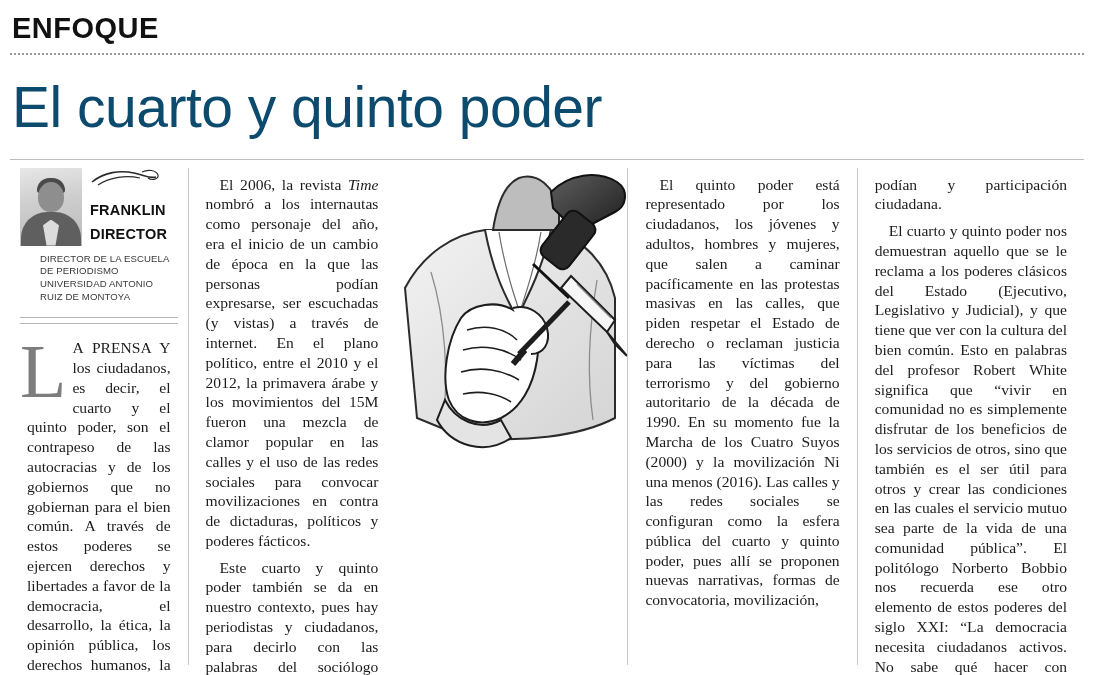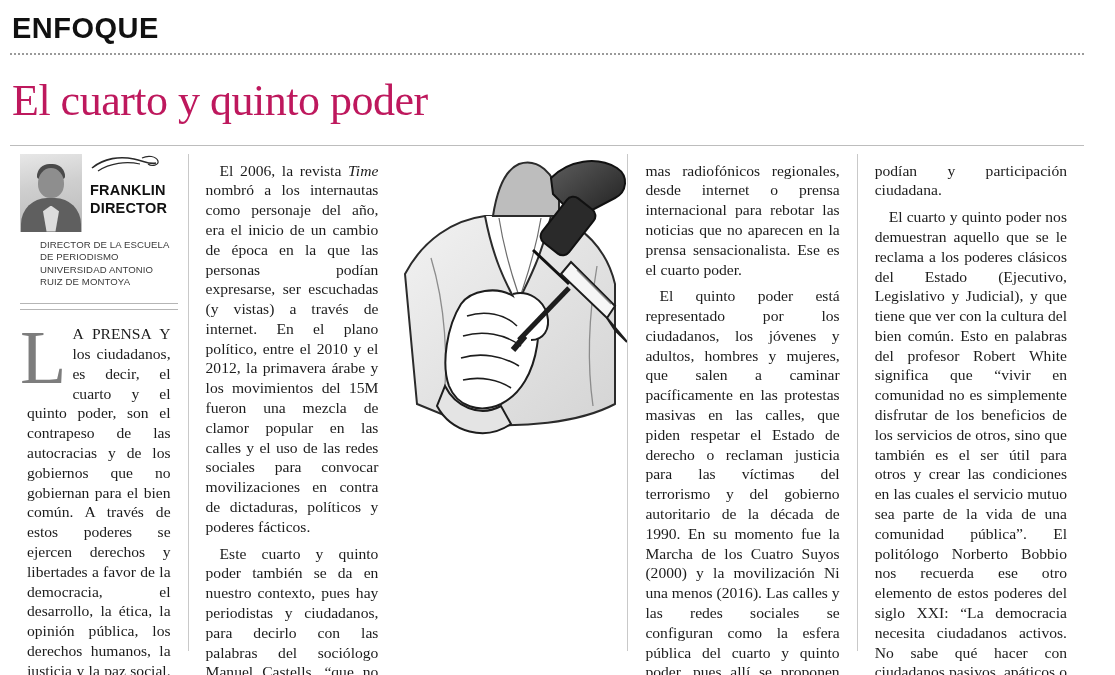--- a/index.html
+++ b/index.html
@@ -31,26 +31,26 @@
     letter-spacing: 0.5px;
     padding: 12px 0 4px 2px;
     color: #111;
   }
   .rule-dotted {
     border-top: 2px dotted #9a9a9a;
     height: 0;
     margin: 4px 0 0 0;
   }
   .headline {
-    font-family: Liberation Serif, serif;
+    font-family: Liberation Sans, sans-serif;
     font-weight: normal;
-    font-size: 44px;
+    font-size: 57px;
     line-height: 1.08;
     letter-spacing: -0.5px;
-    color: #be185d;
+    color: #0c4a6e;
     padding: 22px 0 20px 2px;
   }
   .rule-solid {
     border-top: 1px solid #bdbdbd;
     height: 0;
   }
 
   
   .cols {
     display: flex;
@@ -122,21 +122,21 @@
     height: 20px;
     margin: 0 0 2px 0;
   }
   .author-name {
     font-family: "Liberation Sans", sans-serif;
     font-size: 14.5px;
     font-weight: bold;
     line-height: 1.12;
     letter-spacing: 0.2px;
     color: #111;
-    margin-top: 2px;
+    margin-top: 8px;
   }
   .author-role {
     font-family: "Liberation Sans", sans-serif;
     font-size: 9.6px;
     line-height: 1.32;
     color: #3a3a3a;
     margin-top: 7px;
     letter-spacing: 0.1px;
     margin-left: 20px;
   }
@@ -289,21 +289,20 @@
         </div>
         <div class="caption-gap"></div>
         <div class="body-text">
         </div>
       </div>
     </div>
 
     <div class="col c-two">
       <div class="col-inner">
         <div class="body-text col-text-top">
-          <p class="first">mas radiofónicos regionales, desde internet o prensa internacional para rebotar las noticias que no aparecen en la prensa sensacionalista. Ese es el cuarto poder.</p>
           <p>El quinto poder está representado por los ciudadanos, los jóvenes y adultos, hombres y mujeres, que salen a caminar pacíficamente en las protestas masivas en las calles, que piden respetar el Estado de derecho o reclaman justicia para las víctimas del terrorismo y del gobierno autoritario de la década de 1990. En su momento fue la Marcha de los Cuatro Suyos (2000) y la movilización Ni una menos (2016). Las calles y las redes sociales se configuran como la esfera pública del cuarto y quinto poder, pues allí se proponen nuevas narrativas, formas de convocatoria, movilización,</p>
         </div>
       </div>
     </div>
 
     <div class="col c-three">
       <div class="col-inner">
         <div class="body-text col-text-top">
           <p class="first">podían y participación ciudadana.</p>
           <p>El cuarto y quinto poder nos demuestran aquello que se le reclama a los poderes clásicos del Estado (Ejecutivo, Legislativo y Judicial), y que tiene que ver con la cultura del bien común. Esto en palabras del profesor Robert White significa que “vivir en comunidad no es simplemente disfrutar de los beneficios de los servicios de otros, sino que también es el ser útil para otros y crear las condiciones en las cuales el servicio mutuo sea parte de la vida de una comunidad pública”. El politólogo Norberto Bobbio nos recuerda ese otro elemento de estos poderes del siglo XXI: “La democracia necesita ciudadanos activos. No sabe qué hacer con ciudadanos pasivos, apáticos o indiferentes”.</p>

